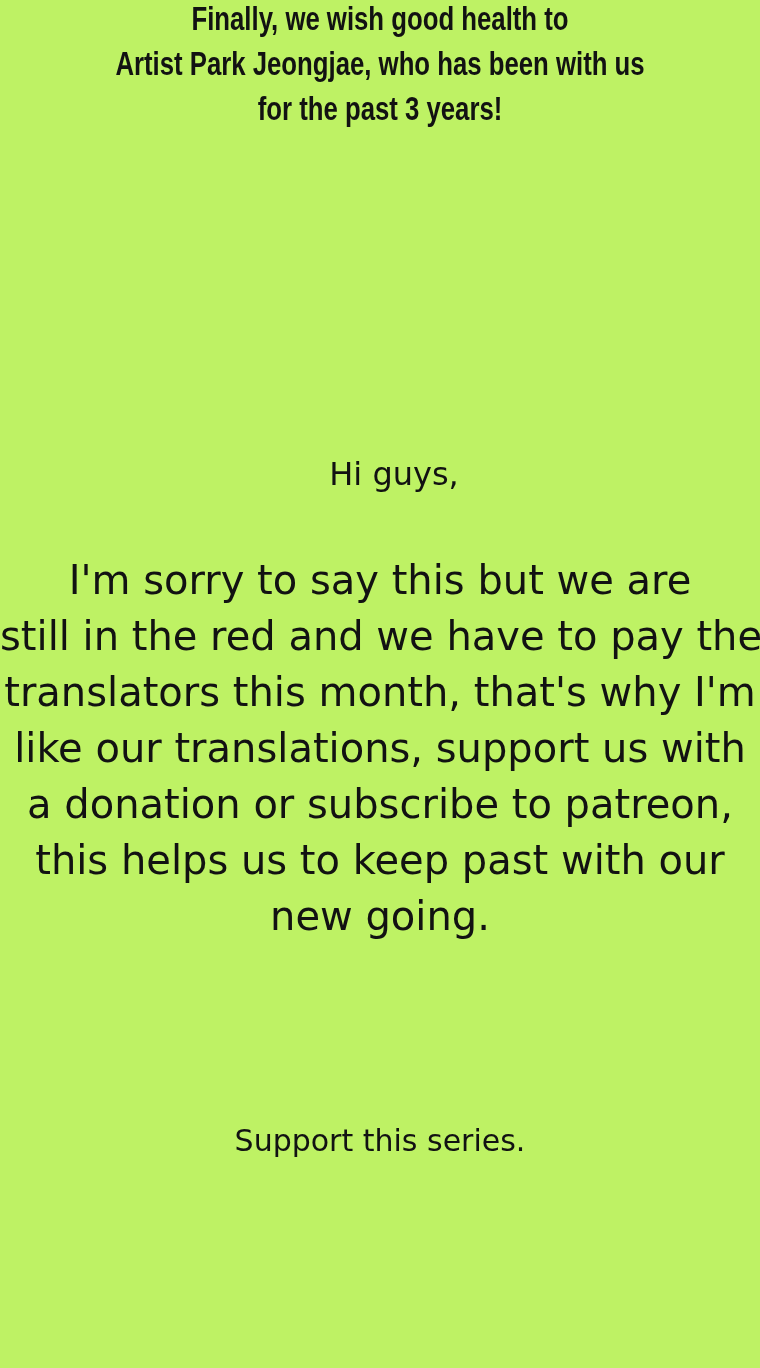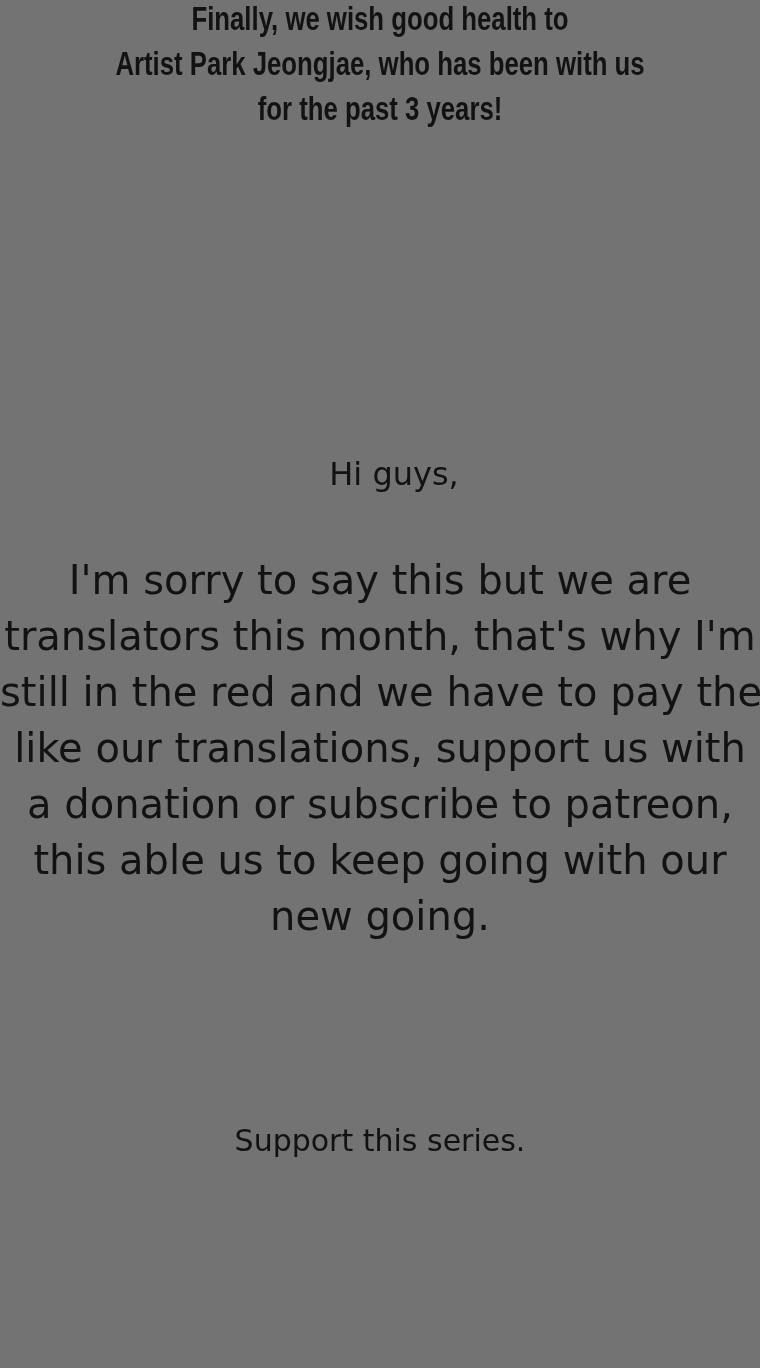--- a/index.html
+++ b/index.html
@@ -5,21 +5,21 @@
   html, body {
     margin: 0;
     padding: 0;
     background: #ffffff;
   }
   .page {
     position: relative;
     width: 760px;
     height: 1368px;
     margin: 0 auto;
-    background: #737373;
+    background: #bef264;
     overflow: hidden;
     color: #121212;
   }
 
   
   .dedication {
     position: absolute;
     top: -4px;
     left: 0;
     width: 100%;
@@ -74,23 +74,23 @@
   <div class="dedication">
     <div>Finally, we wish good health to</div>
     <div>Artist Park Jeongjae, who has been with us</div>
     <div>for the past 3 years!</div>
   </div>
 
   <div class="hand greeting">Hi guys,</div>
 
   <div class="hand paragraph">
     <div>I'm sorry to say this but we are</div>
+    <div>still in the red and we have to pay the</div>
     <div>translators this month, that's why I'm</div>
-    <div>still in the red and we have to pay the</div>
     <div>like our translations, support us with</div>
     <div>a donation or subscribe to patreon,</div>
-    <div>this able us to keep going with our</div>
+    <div>this helps us to keep past with our</div>
     <div>new going.</div>
   </div>
 
   <div class="hand closing">Support this series.</div>
 
 </div>
 
 </body></html>

